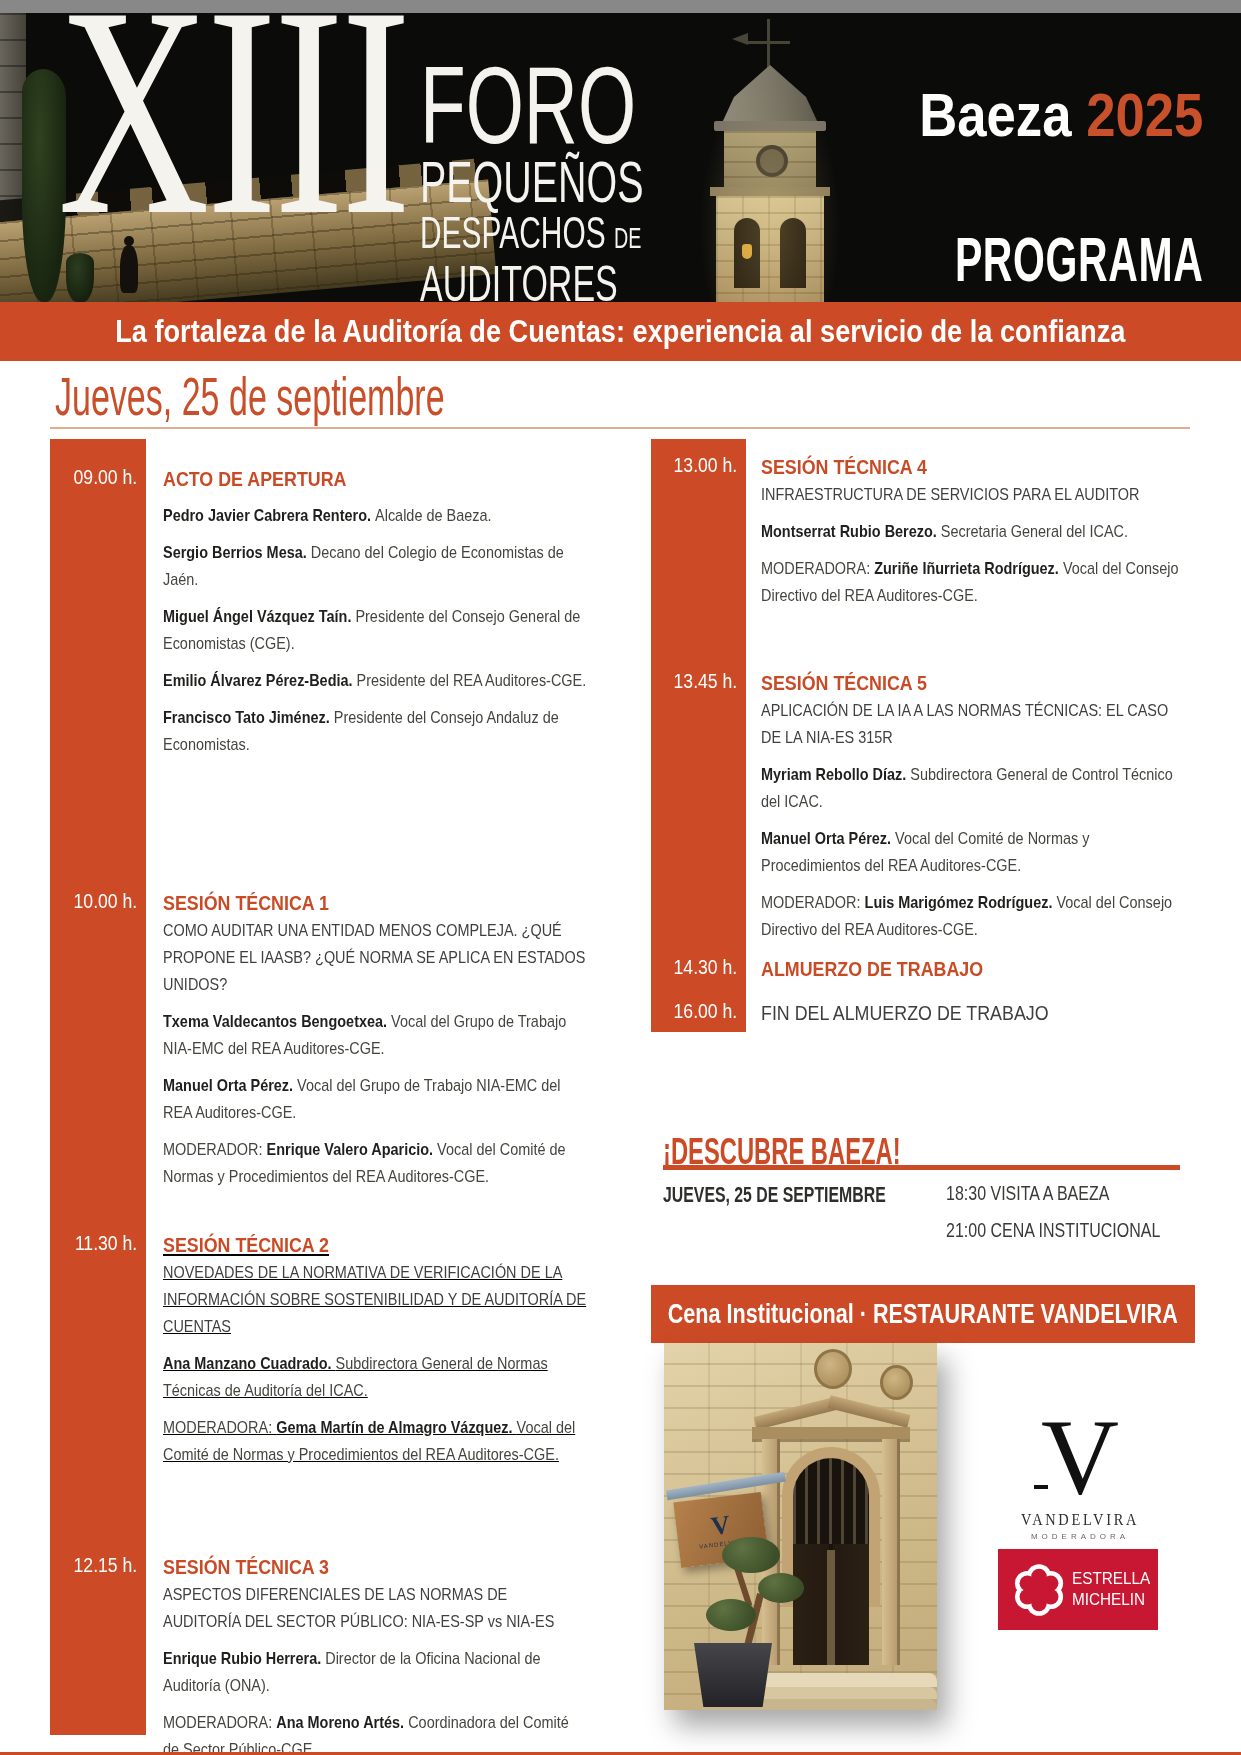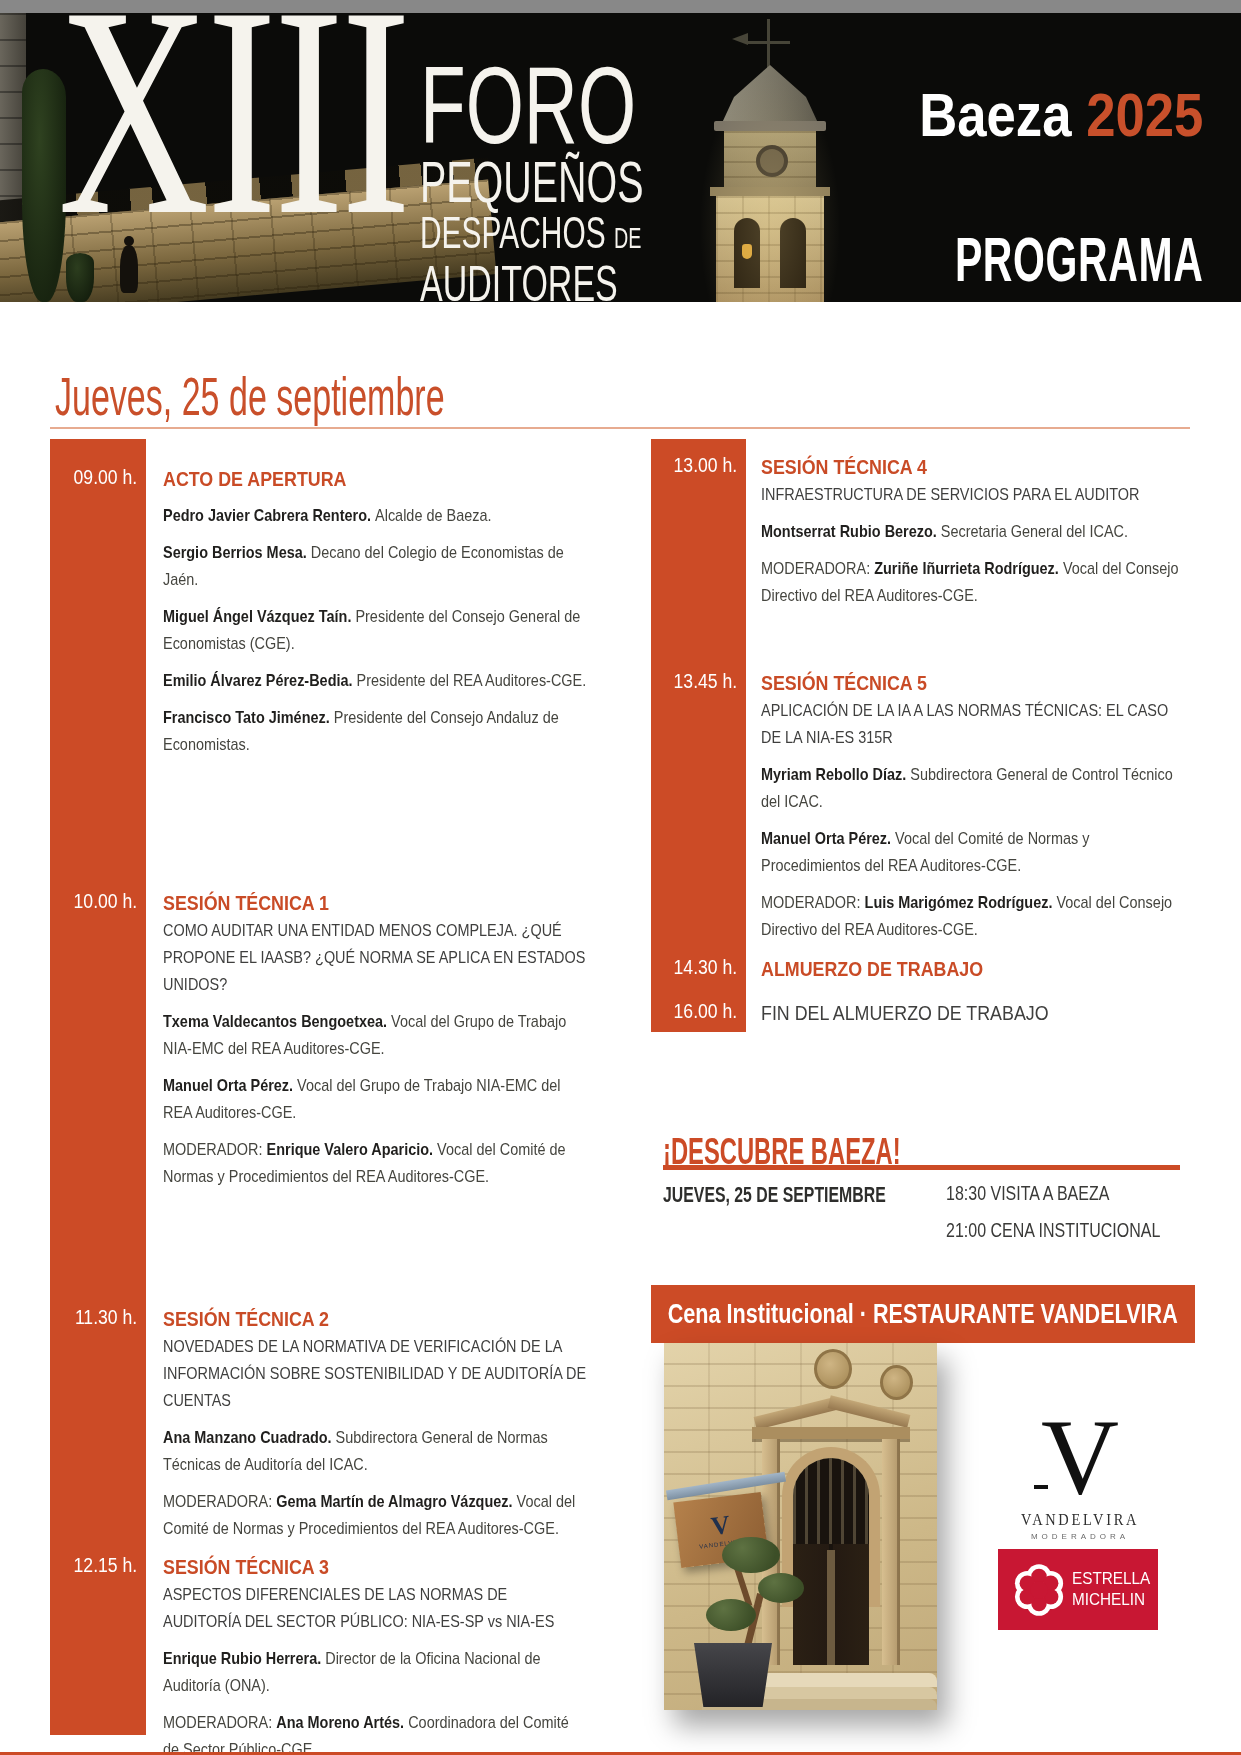--- a/index.html
+++ b/index.html
@@ -190,20 +190,23 @@
     <div class="forum">
       <div class="f1">FORO</div>
       <div class="f2">PEQUEÑOS</div>
       <div class="f3"><span>DESPACHOS</span> <span class="small-de">DE</span></div>
       <div class="f4">AUDITORES</div>
     </div>
     <div class="baeza"><span>Baeza</span> <span class="yr">2025</span></div>
     <div class="programa">PROGRAMA</div>
   </div>
 
+  <div class="tagline">
+    <span>La fortaleza de la Auditoría de Cuentas: experiencia al servicio de la confianza</span>
+  </div>
 
   <div class="day">Jueves, 25 de septiembre</div>
   <div class="divider"></div>
 
   <div class="bar-left"></div>
   <div class="bar-right"></div>
   <div class="col left" id="col-left">
       <div class="session" style="top: 452px;">
         <div class="time">09.00 h.</div>
         <div class="s-title sq">ACTO DE APERTURA</div>
@@ -214,21 +217,21 @@
         <p class="speaker sq"><span class="nm">Francisco Tato Jiménez. </span><span class="rl">Presidente del Consejo Andaluz de Economistas.</span></p>
       </div>
       <div class="session" style="top: 876px;">
         <div class="time">10.00 h.</div>
         <div class="s-title sq">SESIÓN TÉCNICA 1</div>
         <div class="s-sub sq">COMO AUDITAR UNA ENTIDAD MENOS COMPLEJA. ¿QUÉ PROPONE EL IAASB? ¿QUÉ NORMA SE APLICA EN ESTADOS UNIDOS?</div>
         <p class="speaker sq"><span class="nm">Txema Valdecantos Bengoetxea. </span><span class="rl">Vocal del Grupo de Trabajo NIA-EMC del REA Auditores-CGE.</span></p>
         <p class="speaker sq"><span class="nm">Manuel Orta Pérez. </span><span class="rl">Vocal del Grupo de Trabajo NIA-EMC del REA Auditores-CGE.</span></p>
         <p class="speaker sq"><span class="pfx">MODERADOR: </span><span class="nm">Enrique Valero Aparicio. </span><span class="rl">Vocal del Comité de Normas y Procedimientos del REA Auditores-CGE.</span></p>
       </div>
-      <div class="session" style="top: 1292px;">
+      <div class="session" style="top: 1218px; text-decoration: underline;">
         <div class="time">11.30 h.</div>
         <div class="s-title sq">SESIÓN TÉCNICA 2</div>
         <div class="s-sub sq">NOVEDADES DE LA NORMATIVA DE VERIFICACIÓN DE LA INFORMACIÓN SOBRE SOSTENIBILIDAD Y DE AUDITORÍA DE CUENTAS</div>
         <p class="speaker sq"><span class="nm">Ana Manzano Cuadrado. </span><span class="rl">Subdirectora General de Normas Técnicas de Auditoría del ICAC.</span></p>
         <p class="speaker sq"><span class="pfx">MODERADORA: </span><span class="nm">Gema Martín de Almagro Vázquez. </span><span class="rl">Vocal del Comité de Normas y Procedimientos del REA Auditores-CGE.</span></p>
       </div>
       <div class="session" style="top: 1540px;">
         <div class="time">12.15 h.</div>
         <div class="s-title sq">SESIÓN TÉCNICA 3</div>
         <div class="s-sub sq">ASPECTOS DIFERENCIALES DE LAS NORMAS DE AUDITORÍA DEL SECTOR PÚBLICO: NIA-ES-SP vs NIA-ES</div>

